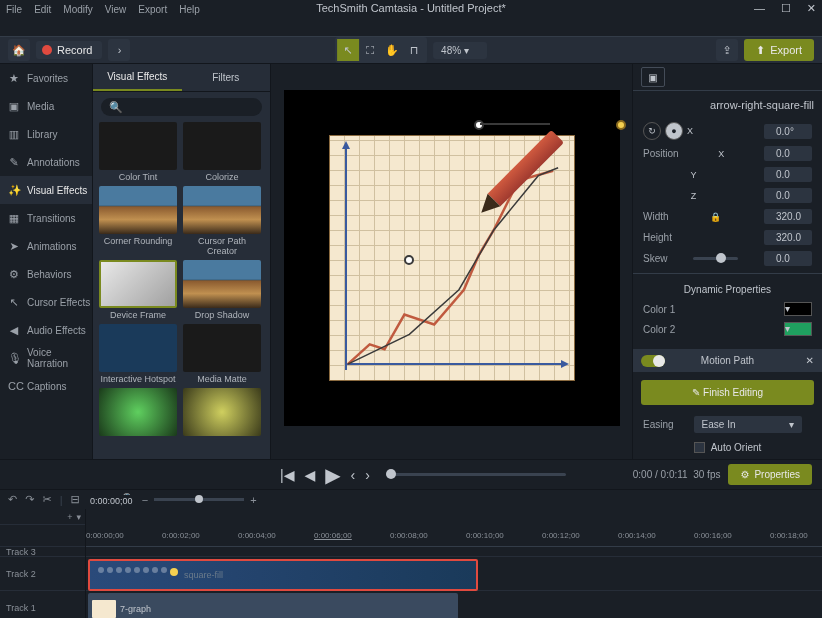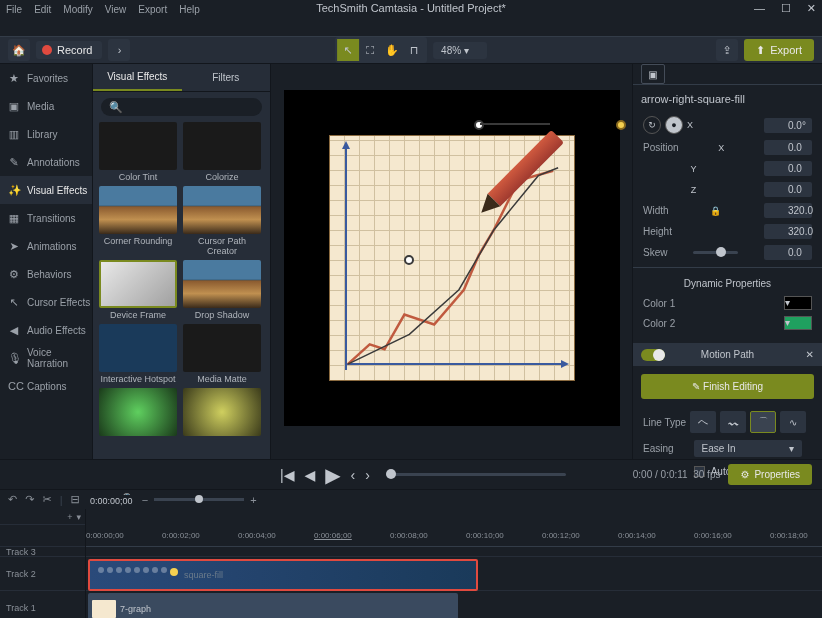--- a/index.html
+++ b/index.html
@@ -58,24 +58,24 @@
 .pencil{position:absolute;right:-10px;top:55px;width:90px;height:18px;background:linear-gradient(180deg,#d05a3f,#a03a2f);transform:rotate(-45deg);transform-origin:left center;border-radius:0 3px 3px 0}
 .pencil::before{content:'';position:absolute;left:-18px;width:0;height:0;border-top:9px solid transparent;border-bottom:9px solid transparent;border-right:18px solid #3a2a1a}
 .motion-handle{position:absolute;width:10px;height:10px;border:2px solid #3a3a3a;background:#fff;border-radius:50%}
 .motion-handle.h1{left:120px;top:165px}
 .motion-handle.h2{left:190px;top:30px}
 .motion-handle.h3{right:-6px;top:30px;background:#f5d050;border-color:#8a6a1f}
 .motion-line{position:absolute;top:33px;left:196px;width:70px;height:2px;background:#3a3a3a}
 .right-panel{width:190px;background:#1a1f26;border-left:1px solid #12161c;display:flex;flex-direction:column;font-size:10px}
 .rp-header{height:28px;border-bottom:1px solid #333c48;display:flex;align-items:center;padding:0 8px}
 .rp-header-icon{width:24px;height:20px;border:1px solid #444c58;border-radius:2px;display:flex;align-items:center;justify-content:center}
-.rp-title{text-align:left;padding:8px;font-size:11px;color:#c0c5cc}
+.rp-title{text-align:right;padding:8px;font-size:11px;color:#c0c5cc}
 .rp-row{display:flex;align-items:center;padding:3px 10px;gap:20px}
 .rp-label{color:#9aa0a8;font-size:10px}
-.rp-input{background:#2c3440;color:#c0c5cc;padding:2px 24px;border-radius:2px;text-align:right;width:48px;font-size:10px;margin-left:auto}
+.rp-input{background:#2c3440;color:#c0c5cc;padding:2px 12px;border-radius:2px;text-align:left;width:48px;font-size:10px;margin-left:auto}
 .rp-slider{flex:1;height:3px;background:#3a4350;border-radius:2px;margin:0 6px;position:relative}
 .rp-slider-handle{position:absolute;width:10px;height:10px;background:#c0c5cc;border-radius:50%;top:-4px}
 .rp-section{padding:6px 0;border-top:1px solid #333c48;margin-top:4px}
 .rp-section-title{text-align:center;font-size:10px;color:#c0c5cc;padding:4px}
 .color-swatch{width:28px;height:14px;border:1px solid #555;margin-left:auto}
 .motion-path-header{background:#2c3440;padding:6px 10px;display:flex;align-items:center;margin-top:4px;position:relative}
 .toggle{width:24px;height:12px;background:#7a8a1f;border-radius:6px;position:absolute;left:8px}
 .toggle-handle{width:12px;height:12px;background:#e8e8e8;border-radius:50%;position:absolute;right:0}
 .finish-btn{background:#7a8a1f;margin:8px;padding:7px;text-align:center;color:#e8e8e8;border-radius:3px;font-size:10px}
 .line-types{display:flex;gap:4px;padding:4px 10px;align-items:center}
@@ -345,27 +345,20 @@
         </div>
     </div>
     <div class="motion-path-header">
       <div class="toggle">
           <div class="toggle-handle"></div>
         </div>
       <span style="margin:0 auto">Motion Path</span>
       <span style="position:absolute;right:8px">✕</span>
     </div>
     <div class="finish-btn"><span>✎</span> <span>Finish Editing</span></div>
-    <div class="line-types">
-      <span class="rp-label">Line Type</span>
-      <div class="line-type">へ</div>
-      <div class="line-type">〰</div>
-      <div class="line-type active">⌒</div>
-      <div class="line-type">∿</div>
-    </div>
     <div class="rp-row">
         <span class="rp-label">Easing</span>
         <div class="easing-select"><span>Ease In</span> <span style="float:right">▾</span></div>
       </div>
     <div class="checkbox-row">
         <div class="checkbox"></div>
         <span>Auto Orient</span>
       </div>
   </div>
 </div>

